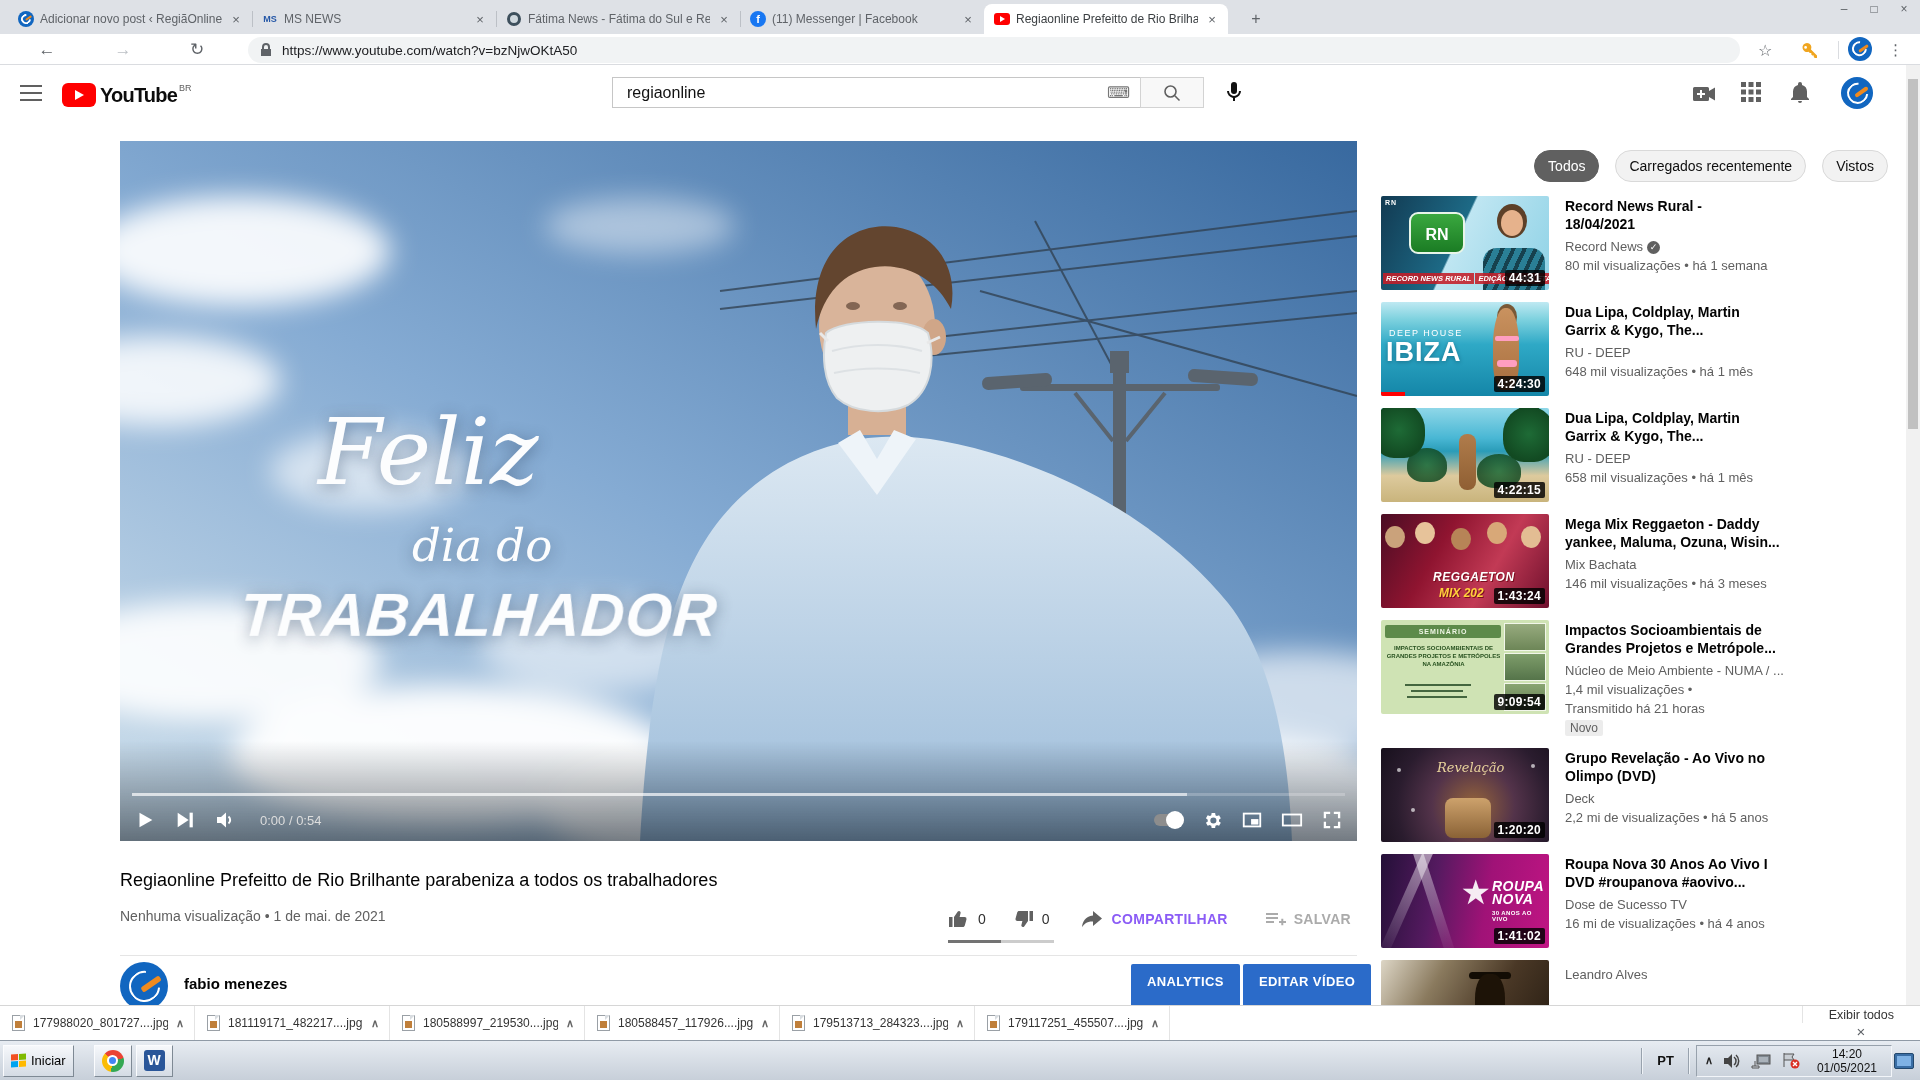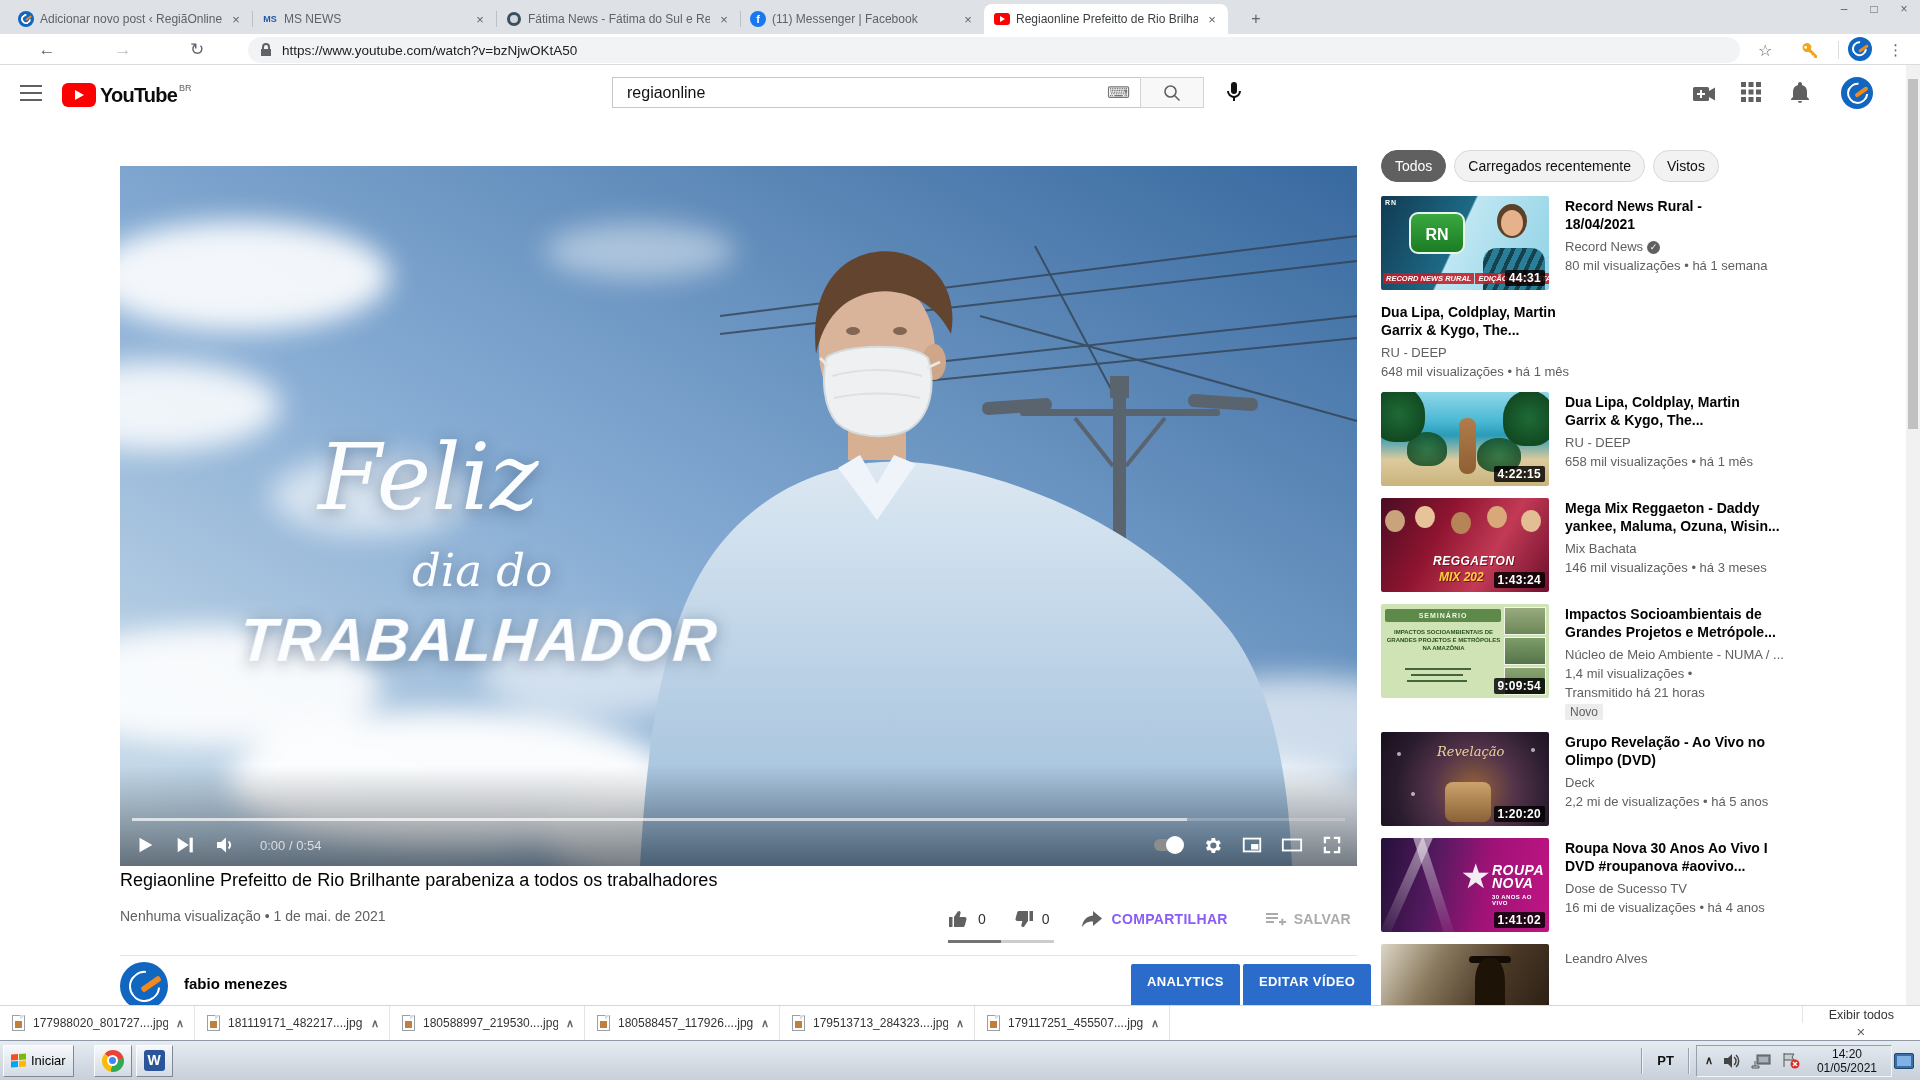--- a/index.html
+++ b/index.html
@@ -58,21 +58,21 @@
   .logo-br { font-size:9px; color:#606060; margin-left:2px; }
   .searchbox { position:absolute; left:612px; top:12px; width:528px; height:31px; border:1px solid #c6c6c6; border-right:none; background:#fff; display:flex; align-items:center; padding:0 10px 0 14px; }
   .searchbox .q { flex:1; font-size:16px; color:#111; }
   .searchbox .kb { color:#777; font-size:16px; }
   .searchbtn { position:absolute; left:1140px; top:12px; width:64px; height:31px; background:#f8f8f8; border:1px solid #d3d3d3; display:flex; align-items:center; justify-content:center; }
   .micbtn { position:absolute; left:1222px; top:15px; width:24px; height:24px; }
   .mh-ic { position:absolute; top:16px; width:24px; height:24px; }
   .mh-avatar { position:absolute; left:1841px; top:12px; width:32px; height:32px; }
 
   
-  .player { position:absolute; left:120px; top:101px; width:1237px; height:700px; background:#15202e; overflow:hidden; }
+  .player { position:absolute; left:120px; top:76px; width:1237px; height:700px; background:#15202e; overflow:hidden; }
   .player svg.scene { position:absolute; inset:0; }
   .ov { position:absolute; color:#fcfdfe; text-shadow:0 3px 16px rgba(30,50,80,.45); z-index:2; }
   .ov-feliz { left:198px; top:258px; font-family:"DejaVu Serif", serif; font-style:italic; font-size:92px; }
   .ov-diado { left:292px; top:378px; font-family:"DejaVu Serif", serif; font-style:italic; font-size:45px; }
   .ov-trab  { left:120px; top:440px; font-weight:bold; font-style:italic; font-size:60px; letter-spacing:1px; transform:skewX(-4deg); }
   .pfade { position:absolute; left:0; bottom:0; width:100%; height:100px; background:linear-gradient(180deg, rgba(10,20,30,0) 0%, rgba(10,20,30,.55) 100%); z-index:3; }
   .yt-progress { position:absolute; left:12px; right:12px; top:652px; height:3px; background:rgba(255,255,255,.22); z-index:4; }
   .yt-progress .buffer { height:3px; width:87%; background:rgba(255,255,255,.6); }
   .yt-controls { position:absolute; left:14px; right:14px; top:662px; height:34px; display:flex; align-items:center; z-index:5; color:#eee; }
   .yt-controls .ic { display:flex; align-items:center; justify-content:center; margin-right:18px; }
@@ -94,21 +94,21 @@
   .likebar .l { width:50%; height:3px; background:#737373; }
   .v-divider { position:absolute; left:120px; top:890px; width:1237px; height:1px; background:#e5e5e5; }
   .ch-avatar { position:absolute; left:120px; top:897px; width:48px; height:48px; border-radius:50%; }
   .ch-name { position:absolute; left:184px; top:910px; font-size:15px; font-weight:bold; color:#030303; }
   .blue-btn { position:absolute; top:899px; height:44px; background:#2b6bc9; color:#fff; font-size:13px; font-weight:bold; letter-spacing:.4px; display:flex; align-items:flex-start; justify-content:center; padding:10px 16px 0; border-radius:2px; }
   .btn-analytics { left:1131px; }
   .btn-edit { left:1243px; }
 
   
   .sidebar { position:absolute; left:1381px; top:85px; width:507px; height:855px; overflow:hidden; }
-  .chips { display:flex; gap:8px; margin-bottom:14px; }
+  .chips { display:flex; gap:16px; margin-bottom:14px;justify-content:flex-end; }
   .chip { height:32px; line-height:30px; padding:0 13px; border-radius:16px; font-size:14px; background:#f2f2f2; border:1px solid #d9d9d9; color:#0f0f0f; white-space:nowrap; }
   .chip.sel { background:#606060; border-color:#606060; color:#fff; }
   .sb-item { display:flex; gap:16px; margin-bottom:12px; }
   .thumb { position:relative; width:168px; height:94px; flex:0 0 168px; overflow:hidden; border-radius:2px; background:#222; }
   .dur { position:absolute; right:4px; bottom:4px; background:rgba(0,0,0,.82); color:#fff; font-size:12px; font-weight:bold; padding:1px 4px; border-radius:2px; letter-spacing:.3px; }
   .sb-meta { flex:1; min-width:0; padding-top:1px; }
   .sb-title { font-size:14px; font-weight:bold; color:#030303; line-height:18px; white-space:pre-line; max-height:36px; overflow:hidden; }
   .sb-ch { font-size:13px; color:#606060; margin-top:6px; line-height:16px; display:flex; align-items:center; gap:4px; white-space:nowrap; overflow:hidden; }
   .vcheck { width:13px; height:13px; border-radius:50%; background:#606060; color:#fff; font-size:9px; line-height:13px; text-align:center; flex:0 0 13px; }
   .sb-views { font-size:13px; color:#606060; line-height:17px; margin-top:2px; }
@@ -524,20 +524,30 @@
 18/04/2021</div>
           <div class="sb-ch">
               <span>Record News</span>
               <span class="vcheck">✓</span>
             </div>
           <div class="sb-views">80 mil visualizações • há 1 semana</div>
         </div>
       </div>
 
       <div class="sb-item">
+        <div class="thumb t2">
+          <span class="gh"></span>
+            <span class="girl"></span>
+          <span class="bk1"></span>
+            <span class="bk2"></span>
+          <span class="dh">DEEP HOUSE</span>
+          <span class="ib">IBIZA</span>
+          <span class="dur">4:24:30</span>
+          <span class="prog"></span>
+        </div>
         <div class="sb-meta">
           <div class="sb-title">Dua Lipa, Coldplay, Martin
 Garrix &amp; Kygo, The...</div>
           <div class="sb-ch">
               <span>RU - DEEP</span>
             </div>
           <div class="sb-views">648 mil visualizações • há 1 mês</div>
         </div>
       </div>
 

